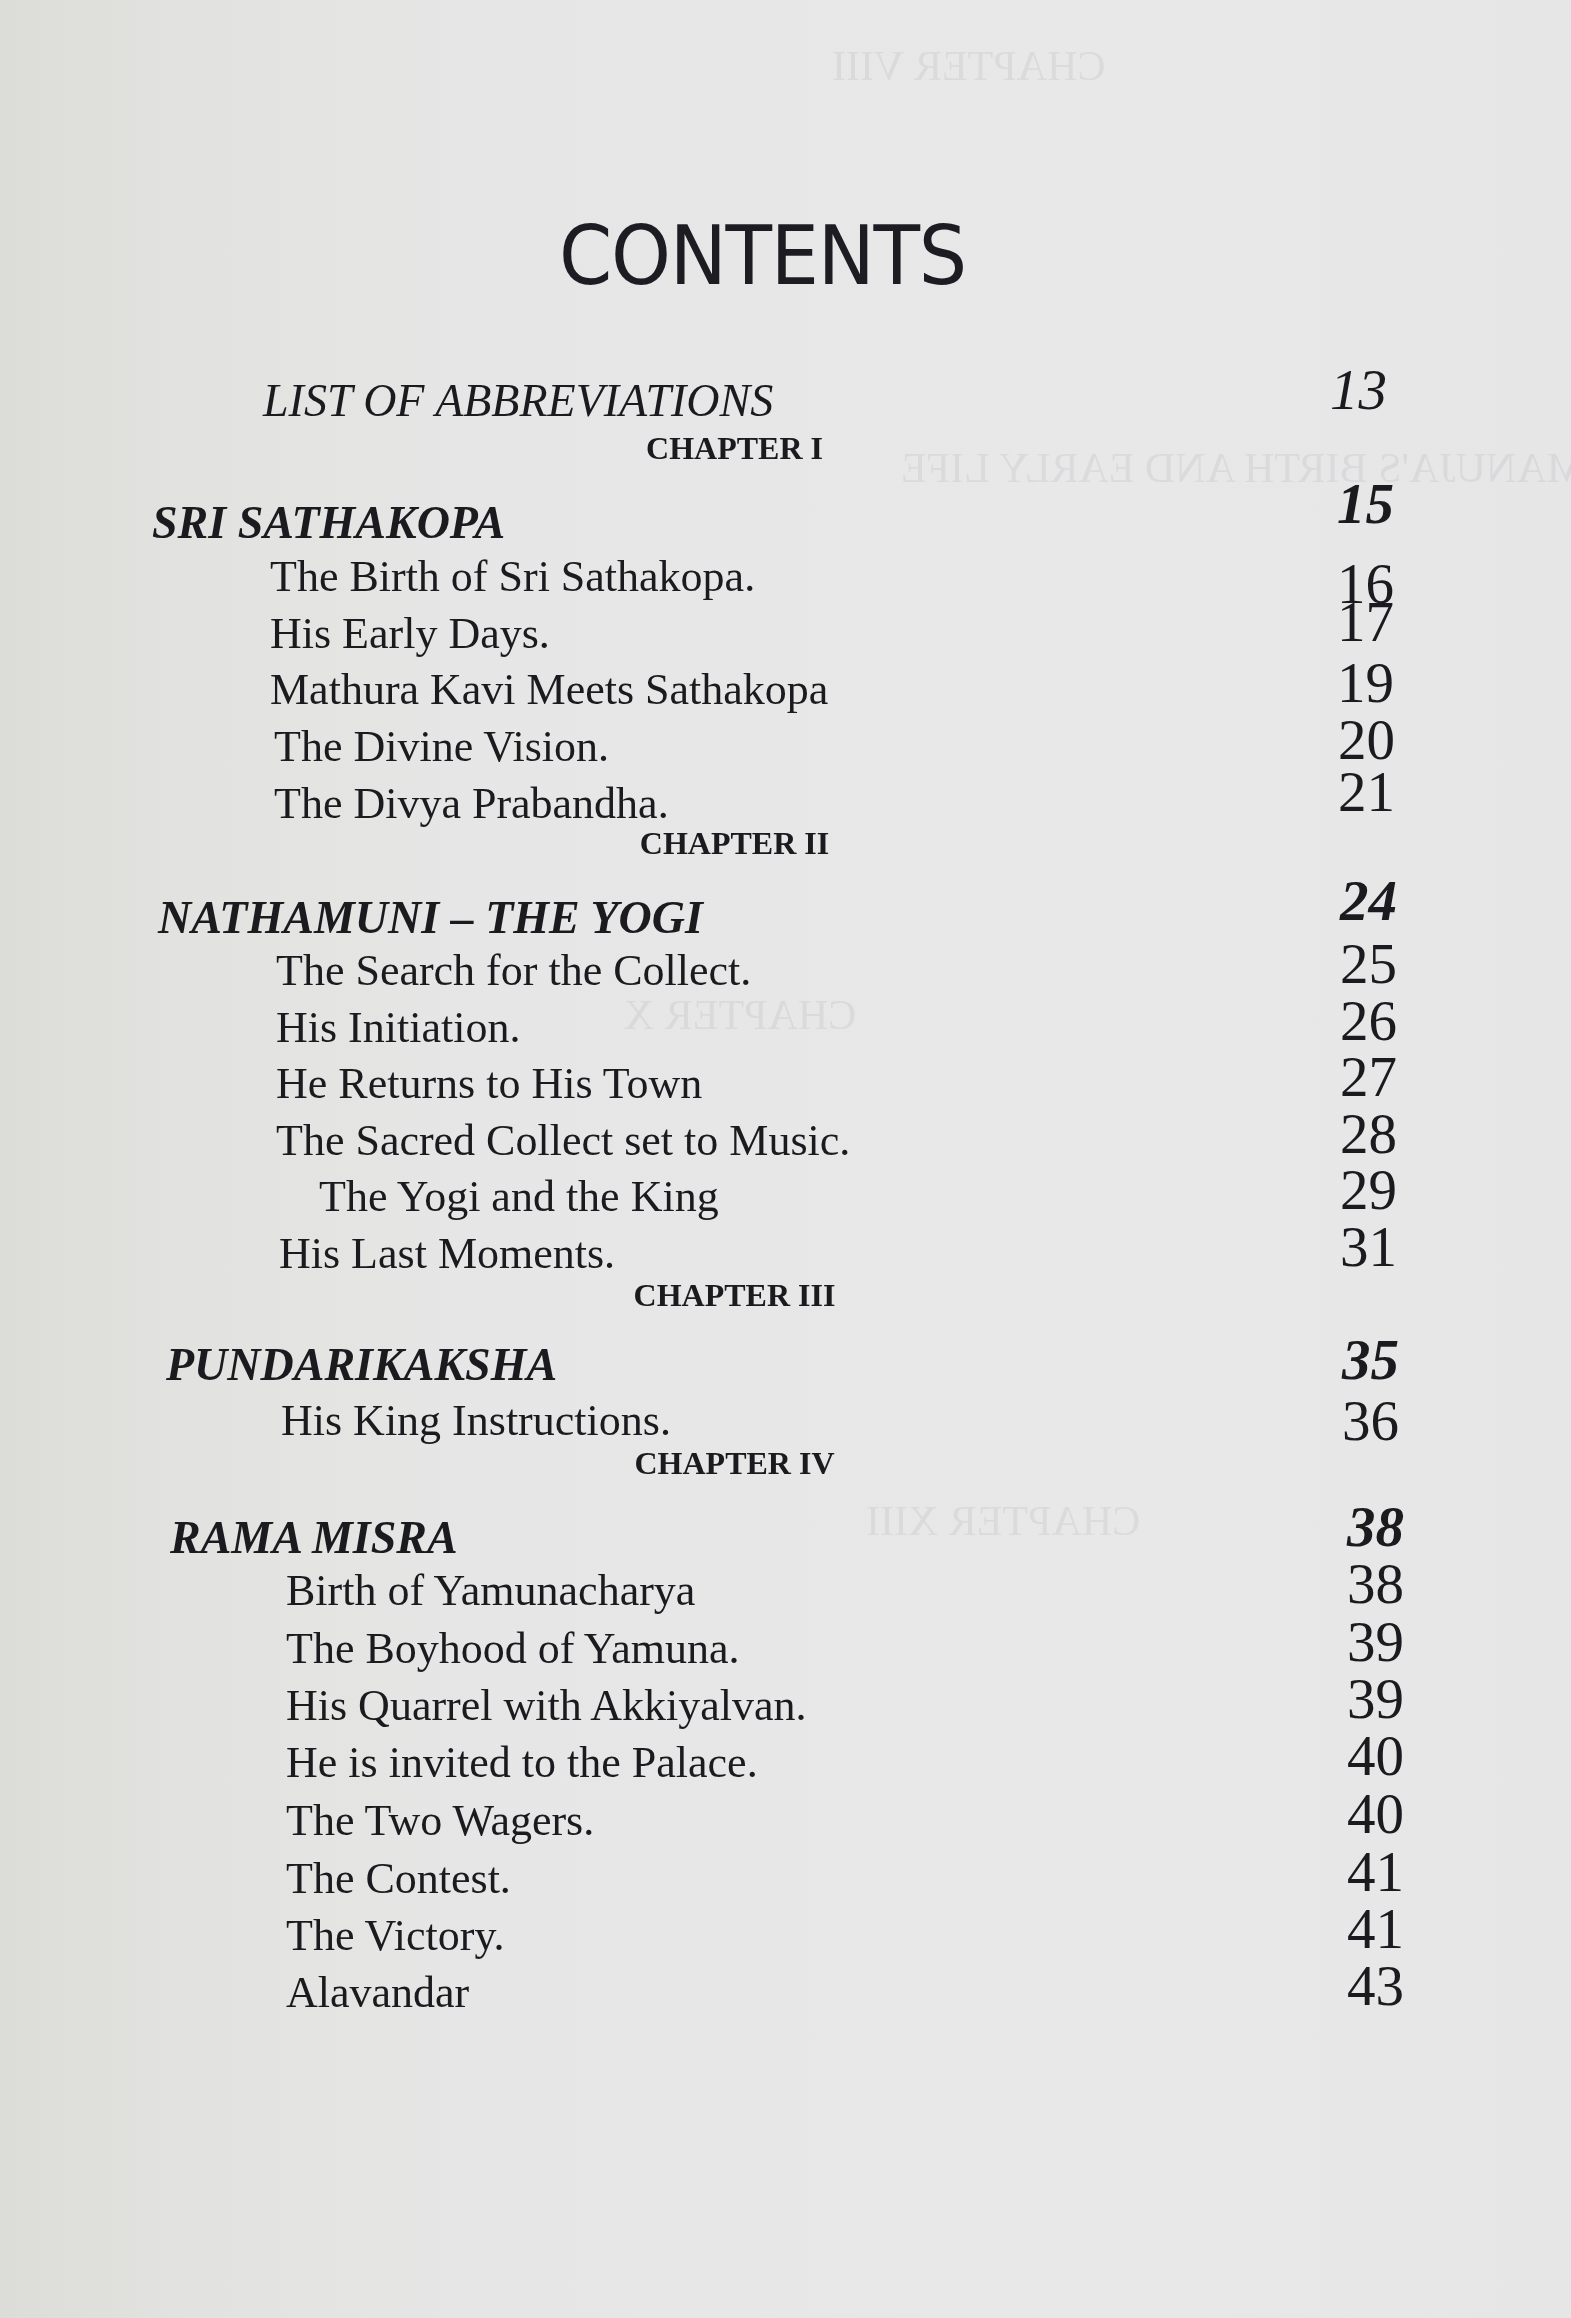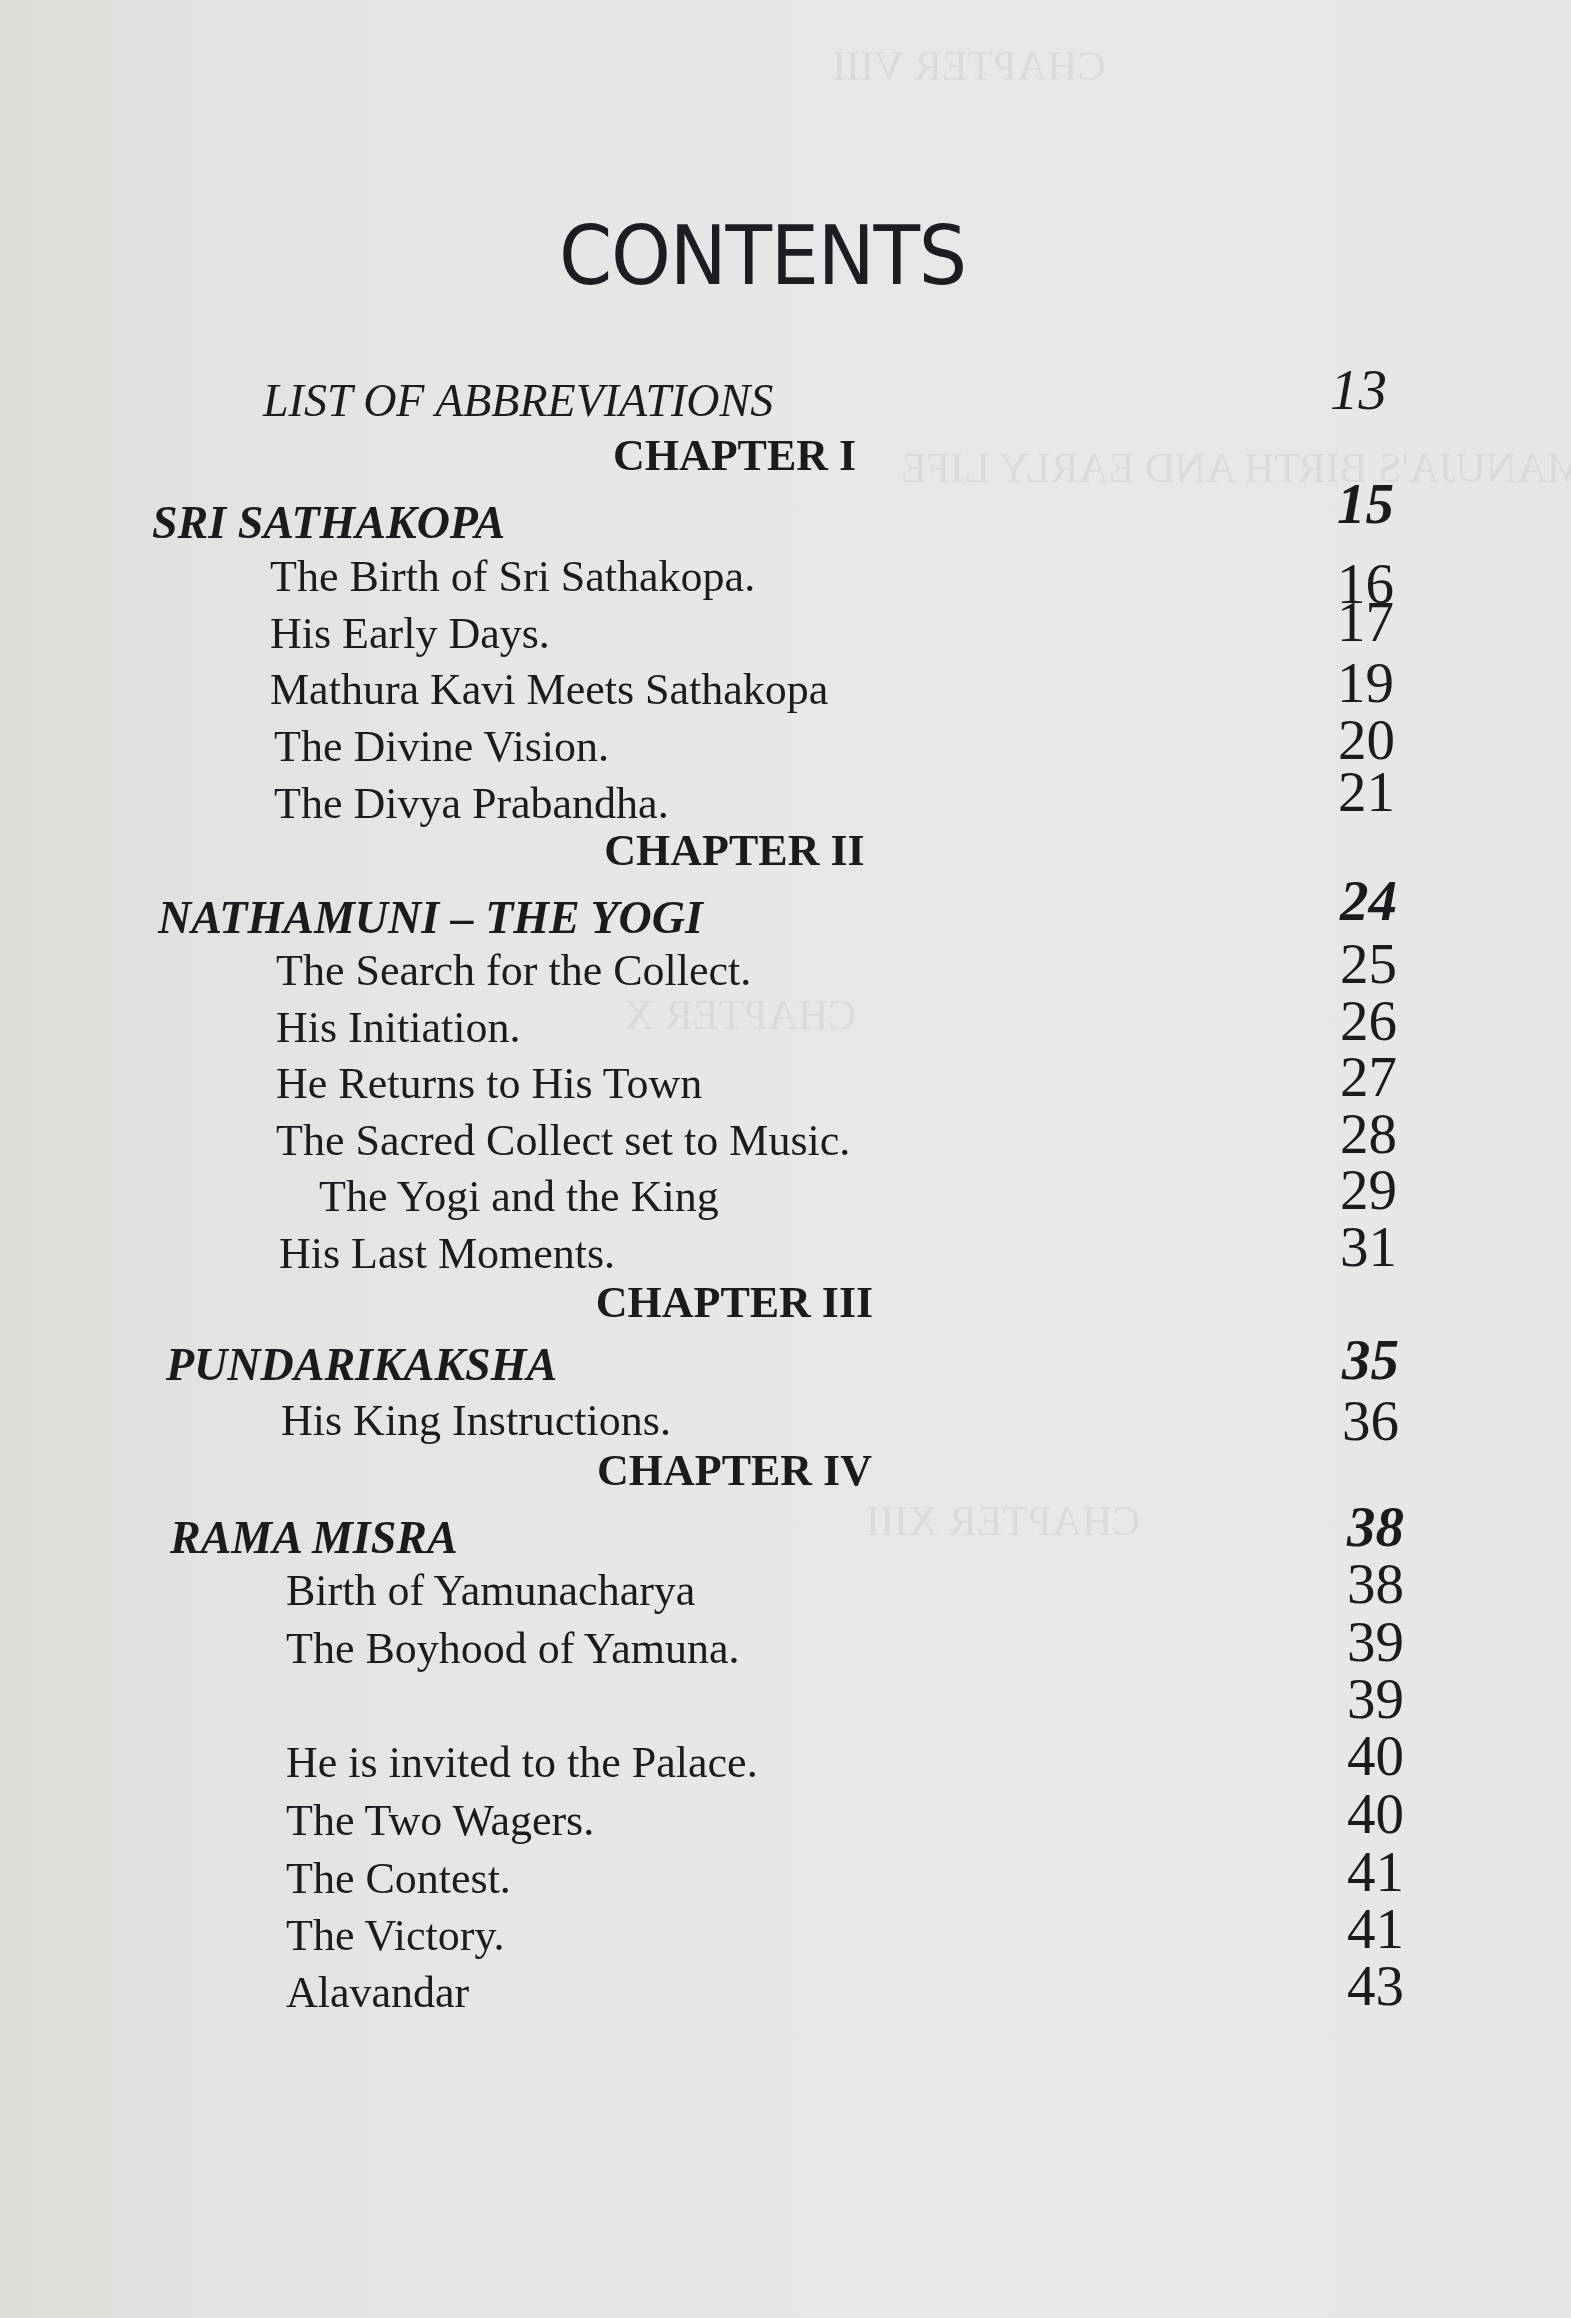--- a/index.html
+++ b/index.html
@@ -20,21 +20,21 @@
     text-align: center;
     font-family: "DejaVu Sans", sans-serif;
     font-size: 82px; letter-spacing: -1.4px;
     transform: scaleX(0.93); transform-origin: 762px 0;
     color: #1c1c22;
   }
   .line { position: absolute; white-space: nowrap; }
   .entry-title { font-size: 44px; left: 270px; }
   .section-title { font-size: 46px; font-style: italic; font-weight: bold; }
   .abbrev { font-size: 46px; font-style: italic; left: 263px; }
-  .chapter { font-size: 44px; font-weight: bold; left: 0; width: 1469px; text-align: center; }
+  .chapter { font-size: 32px; font-weight: bold; left: 0; width: 1469px; text-align: center; }
   .page-num { font-size: 57px; position: absolute; text-align: right; width: 139px; }
   .page-num.it { font-style: italic; font-weight: bold; }
   .page-num.it-light { font-style: italic; }
   .row { position: absolute; left: 0; width: 1571px; height: 55px; }
 </style>
 </head>
 <body>
 
 <div class="ghost" style="left:832px; top:42px;">CHAPTER VIII</div>
 <div class="ghost" style="left:901px; top:444px;">RAMANUJA'S BIRTH AND EARLY LIFE</div>
@@ -115,20 +115,21 @@
 
 <div class="row" style="top:1565px;">
   <span class="line entry-title" style="left:286px;">Birth of Yamunacharya</span>
   <span class="page-num" style="left:1265px; top:-14px;">38</span>
 </div>
 <div class="row" style="top:1623px;">
   <span class="line entry-title" style="left:286px;">The Boyhood of Yamuna.</span>
   <span class="page-num" style="left:1265px; top:-14px;">39</span>
 </div>
 <div class="row" style="top:1680px;">
+  <span class="line entry-title" style="left:286px;">His Quarrel with Akkiyalvan.</span>
   <span class="page-num" style="left:1265px; top:-14px;">39</span>
 </div>
 <div class="row" style="top:1737px;">
   <span class="line entry-title" style="left:286px;">He is invited to the Palace.</span>
   <span class="page-num" style="left:1265px; top:-14px;">40</span>
 </div>
 <div class="row" style="top:1795px;">
   <span class="line entry-title" style="left:286px;">The Two Wagers.</span>
   <span class="page-num" style="left:1265px; top:-14px;">40</span>
 </div>

